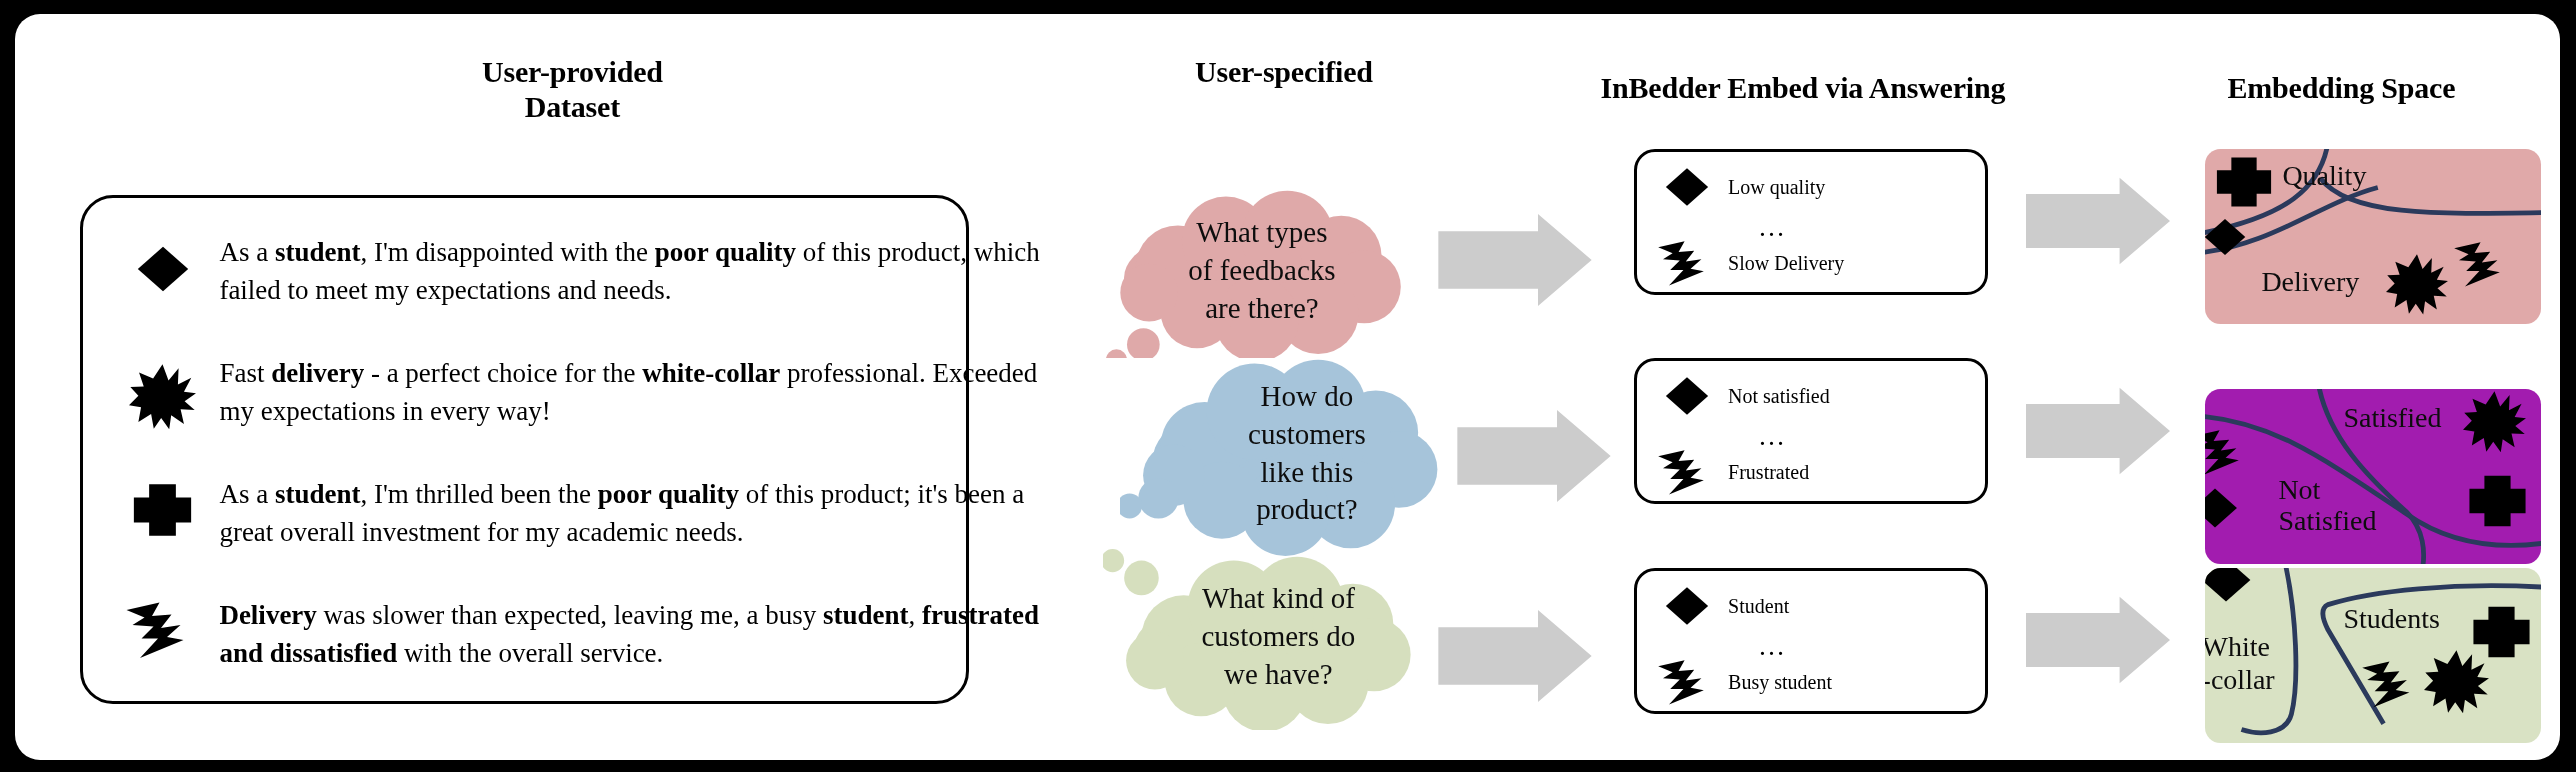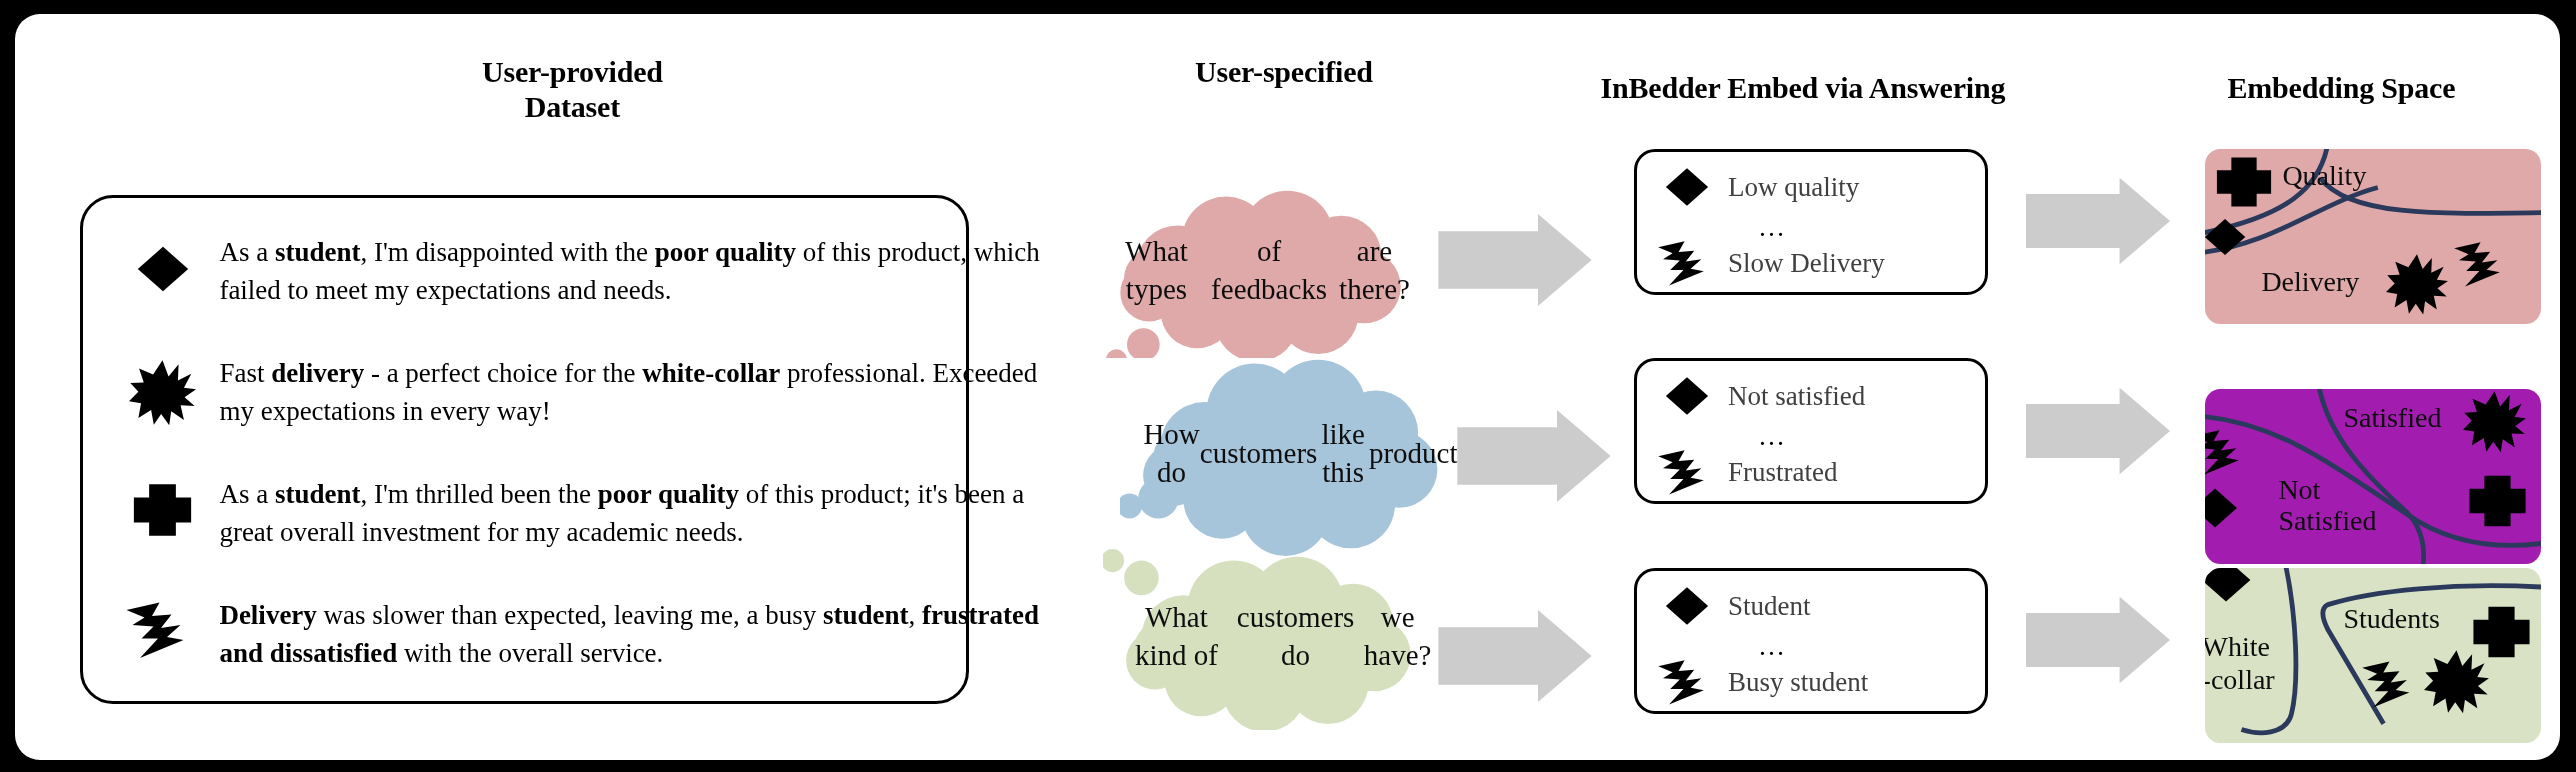--- a/index.html
+++ b/index.html
@@ -35,33 +35,33 @@
   }
   .ds-text b{font-weight:bold;}
 
   
   .glyph{display:block;}
 
   
   .cloud-wrap{position:absolute;}
   .cloud-text{
     position:absolute; left:0; top:0; width:100%; height:100%;
-    display:flex; flex-direction:row; align-items:center; justify-content:center;
+    display:flex; flex-direction:column; align-items:center; justify-content:center;
     font-size:29px; line-height:1.30; color:#0d0d0d; text-align:center;
     font-family:"Liberation Serif",serif; pointer-events:none;
   }
 
   
   .ans-box{
     position:absolute; width:354px; height:146px;
     border:3.8px solid #000; border-radius:21px; box-sizing:border-box; background:#fff;
   }
   .ans-line{position:absolute; display:flex; align-items:center;}
   .ans-ic{width:83px; flex:0 0 83px; display:flex; justify-content:center;}
-  .ans-tx{font-size:27px; color:#404040; white-space:nowrap; font-family:"Liberation Serif",serif;}
+  .ans-tx{font-size:20px; color:#000000; white-space:nowrap; font-family:"Liberation Serif",serif;}
   .ans-dots{
     position:absolute; width:100%; text-align:center; font-size:27px;
     letter-spacing:3.8px; color:#000; left:-38px;
   }
 
   
   .emb-panel{position:absolute; width:336px; height:175px; border-radius:15.4px; overflow:hidden;}
   .emb-label{
     position:absolute; font-size:28px; line-height:1.12; color:#0d0d0d;
     font-family:"Liberation Serif",serif; white-space:pre-line;
@@ -99,21 +99,21 @@
 
       <div class="ds-row" style="top:35px;">
         <div class="ds-icon">
           <svg class="glyph" width="62" height="62" viewBox="0 0 64 64" aria-hidden="true">
             <polygon points="32,9 58,32 32,55 6,32" fill="#000"></polygon>
           </svg>
         </div>
         <div class="ds-text"><span>As a </span><b>student</b><span>, I'm disappointed with the </span><b>poor quality</b><span> of this product, which failed to meet my expectations and needs.</span></div>
       </div>
 
-      <div class="ds-row" style="top:156px;">
+      <div class="ds-row" style="top:156px;align-items:flex-end;">
         <div class="ds-icon">
           <svg class="glyph" width="67" height="67" viewBox="0 0 100 100" aria-hidden="true">
             <polygon fill="#000" points="50,2 59,26 74,8 73,32 93,22 82,43 100,45 83,57 98,70 77,69 82,91 63,78 60,99 48,82 37,98 33,76 14,88 18,66 0,63 14,49 2,36 22,35 15,14 36,23"></polygon>
           </svg>
         </div>
         <div class="ds-text"><span>Fast </span><b>delivery</b><span> - a perfect choice for the </span><b>white-collar</b><span> professional. Exceeded my expectations in every way!</span></div>
       </div>
 
       <div class="ds-row" style="top:277px;">
         <div class="ds-icon">

